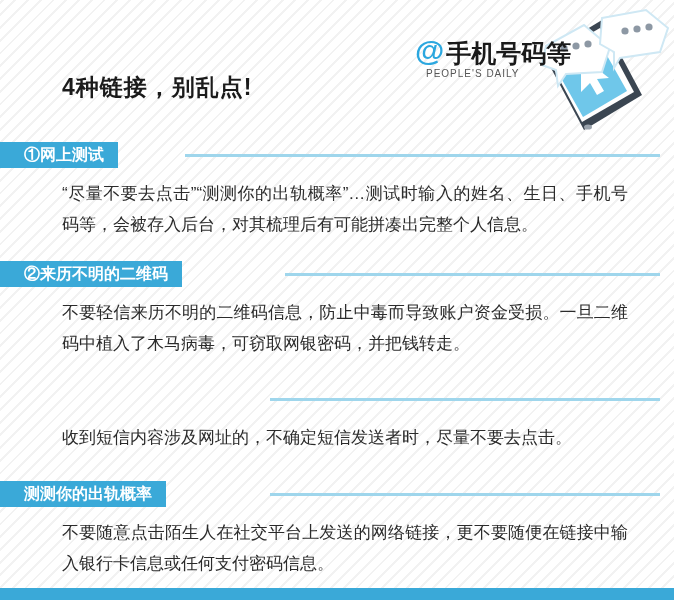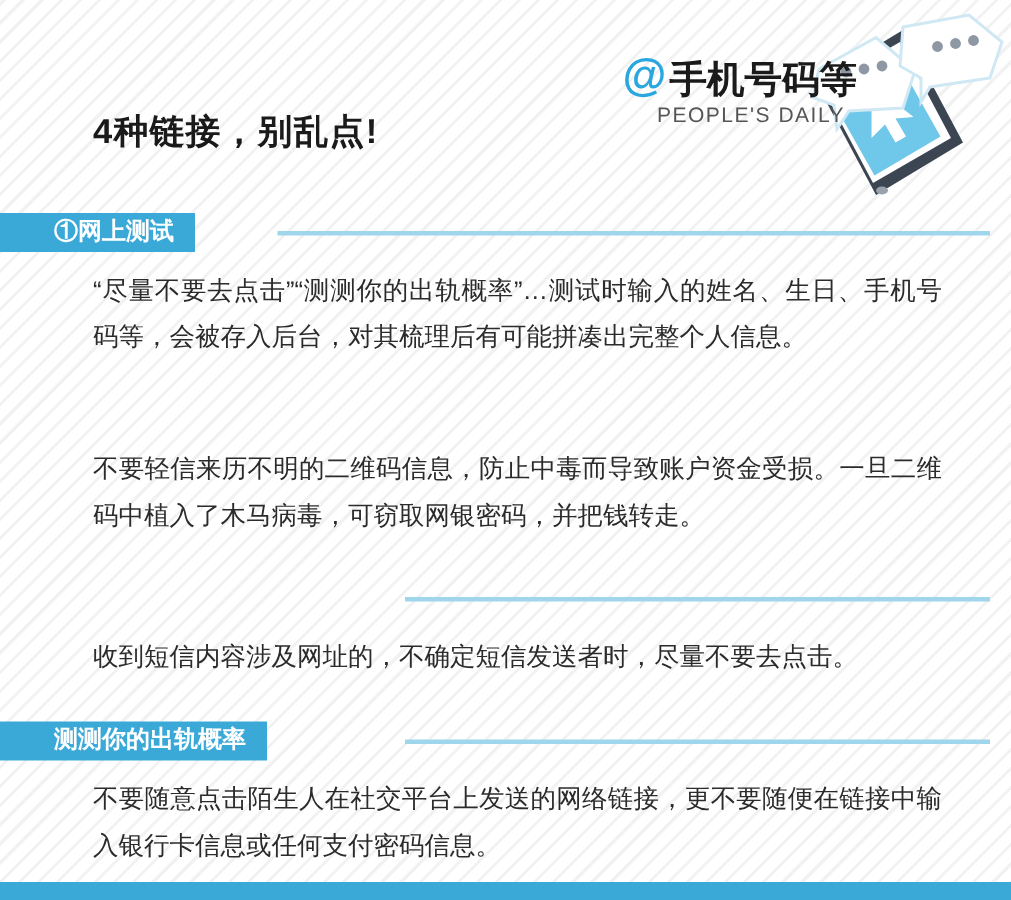--- a/index.html
+++ b/index.html
@@ -65,23 +65,23 @@
   }
   .logo-cn {
     font-size: 25px;
     font-weight: bold;
     color: #1a1a1a;
     line-height: 1;
     margin-left: 2px;
   }
   .logo-en {
     position: absolute;
-    left: 28px;
+    left: 16px;
     top: 62px;
-    font-size: 14px;
+    font-size: 10px;
     color: #555;
     letter-spacing: 1px;
     white-space: nowrap;
   }
 
   
   .section-head {
     position: absolute;
     left: 0;
     width: 674px;
@@ -90,21 +90,21 @@
   .section-head .bar {
     position: absolute;
     left: 0;
     top: 0;
     height: 26px;
     background: #3aa9d8;
     color: #ffffff;
     font-size: 16px;
     font-weight: bold;
     line-height: 26px;
-    padding: 0 14px 0 36px;
+    padding: 0 14px 0 24px;
     white-space: nowrap;
     box-sizing: border-box;
   }
   .section-head .rule {
     position: absolute;
     top: 12px;
     right: 14px;
     height: 3px;
     background: #9fd6ec;
   }
@@ -181,20 +181,24 @@
   </div>
 
   <div class="title">4种链接，别乱点!</div>
 
   <div class="section-head" style="top:142px;">
     <div class="bar">①网上测试</div>
     <div class="rule" style="left:185px; right:14px;"></div>
   </div>
   <div class="para" style="top:178px;">“尽量不要去点击”“测测你的出轨概率”…测试时输入的姓名、生日、手机号码等，会被存入后台，对其梳理后有可能拼凑出完整个人信息。</div>
 
+  <div class="section-head" style="top:261px;">
+    <div class="bar">②来历不明的二维码</div>
+    <div class="rule" style="left:285px; right:14px;"></div>
+  </div>
   <div class="para" style="top:297px;">不要轻信来历不明的二维码信息，防止中毒而导致账户资金受损。一旦二维码中植入了木马病毒，可窃取网银密码，并把钱转走。</div>
 
   <div class="section-head" style="top:386px;">
     <div class="rule" style="left:270px; right:14px;"></div>
   </div>
   <div class="para" style="top:422px;">收到短信内容涉及网址的，不确定短信发送者时，尽量不要去点击。</div>
 
   <div class="section-head" style="top:481px;">
     <div class="bar">测测你的出轨概率</div>
     <div class="rule" style="left:270px; right:14px;"></div>

